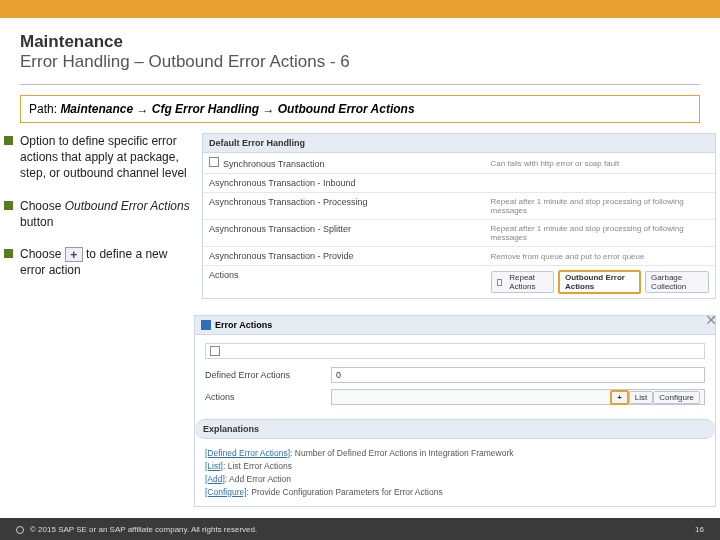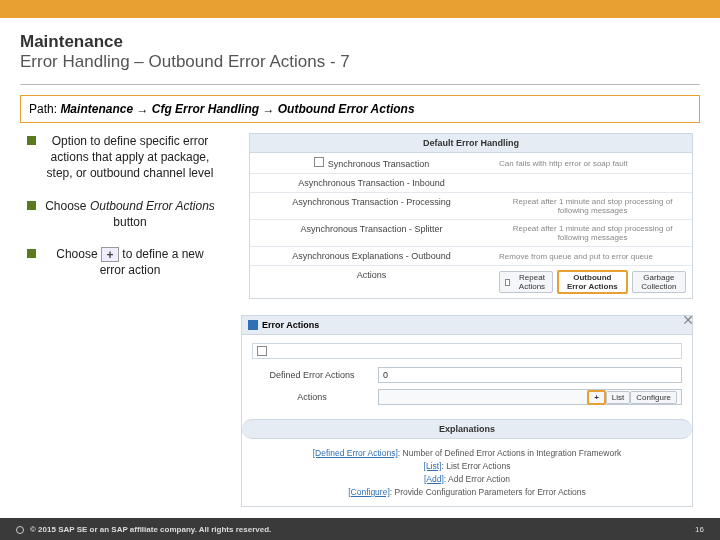--- a/index.html
+++ b/index.html
@@ -5,21 +5,21 @@
   * { box-sizing: border-box; margin: 0; padding: 0; }
   body { font-family: Arial, Helvetica, sans-serif; width: 720px; height: 540px; position: relative; background: #fff; overflow: hidden; }
   .topbar { height: 18px; background: #e8a030; }
   .header { padding: 14px 24px 6px 20px; }
   .h1 { font-size: 17px; font-weight: bold; color: #333; }
   .h2 { font-size: 17px; font-weight: normal; color: #555; }
   .rule { border-top: 1px solid #bbb; margin: 6px 20px 10px 20px; }
   .pathbox { margin: 0 20px 10px 20px; border: 1px solid #e8a030; padding: 6px 8px; font-size: 12px; }
   .pathbox .label { font-weight: normal; }
   .pathbox .val { font-style: italic; font-weight: bold; }
-  .body { display: flex; padding: 0 27px; gap: 24px; text-align: center; }
+  .body { display: flex; padding: 0 4px; gap: 0; }
   .left { width: 190px; flex: 0 0 190px; }
   .bullets { list-style: none; }
   .bullets > li { position: relative; padding-left: 16px; font-size: 12px; color: #222; margin-bottom: 16px; line-height: 1.35; }
   .bullets > li::before { content: ""; position: absolute; left: 0; top: 3px; width: 9px; height: 9px; background: #5a7a1f; }
   .inline-plus { display: inline-flex; vertical-align: middle; width: 18px; height: 15px; border: 1px solid #999; background: #eef; align-items: center; justify-content: center; color: #444; font-size: 12px; font-weight: bold; }
   em.k { font-style: italic; }
   .right { flex: 1; position: relative; }
   .panel1 { border: 1px solid #cfd7e0; background: #fff; font-size: 9px; color: #444; margin-bottom: 16px; margin-left: 8px; }
   .panel1-title { background: #e6ecf3; border-bottom: 1px solid #cfd7e0; padding: 4px 6px; font-weight: bold; color: #333; }
   .p1row { display: flex; border-bottom: 1px solid #e3e8ef; }
@@ -38,31 +38,31 @@
   .formrow { display: flex; align-items: center; gap: 6px; margin: 6px 0; }
   .flabel { width: 120px; font-size: 9px; color: #444; }
   .field { flex: 1; height: 16px; border: 1px solid #bfc7d0; background: #fff; font-size: 9px; padding: 1px 4px; color: #333; display:flex; align-items:center; }
   .mini-btn { display: inline-flex; align-items: center; gap: 2px; border: 1px solid #bfc7d0; background: #f4f6f9; font-size: 8px; padding: 1px 5px; color: #333; border-radius: 2px; }
   .mini-btn.plus { border: 2px solid #e8a030; font-weight: bold; }
   .expl-hdr { background: #e6ecf3; border-top: 1px solid #cfd7e0; border-bottom: 1px solid #cfd7e0; padding: 4px 8px; font-weight: bold; font-size: 9px; color:#333;border-radius:10px; }
   .expl { padding: 6px 10px; }
   .expl-line { font-size: 8.5px; color: #555; margin: 3px 0; }
   .expl-line .key { color: #2f6fb3; text-decoration: underline; }
   .footer { position: absolute; bottom: 0; left: 0; right: 0; height: 22px; background: #3a3a3a; color: #ddd; font-size: 8px; display: flex; align-items: center; justify-content: space-between; padding: 0 16px; }
-  .copy { display: flex; align-items: flex-end; gap: 6px; font-weight: bold; }
+  .copy { display: flex; align-items: flex-end; gap: 6px; }
   .copy-circ { width: 8px; height: 8px; border-radius: 50%; border: 1px solid #ccc; display: inline-block; }
 </style>
 </head>
 <body>
 
 <div class="topbar"></div>
 
 <div class="header">
   <div class="h1">Maintenance</div>
-  <div class="h2">Error Handling – Outbound Error Actions - 7</div>
+  <div class="h2">Error Handling – Outbound Error Actions - 6</div>
 </div>
 <div class="rule"></div>
 
 <div class="pathbox">
   <span class="label">Path:</span>
   <span class="val">Maintenance → Cfg Error Handling → Outbound Error Actions</span>
 </div>
 
 <div class="body">
   <div class="left">
@@ -89,21 +89,21 @@
       </div>
       <div class="p1row">
         <div class="p1l">Asynchronous Transaction - Processing</div>
         <div class="p1r">Repeat after 1 minute and stop processing of following messages</div>
       </div>
       <div class="p1row">
         <div class="p1l">Asynchronous Transaction - Splitter</div>
         <div class="p1r">Repeat after 1 minute and stop processing of following messages</div>
       </div>
       <div class="p1row">
-        <div class="p1l">Asynchronous Explanations - Outbound</div>
+        <div class="p1l">Asynchronous Transaction - Provide</div>
         <div class="p1r">Remove from queue and put to error queue</div>
       </div>
       <div class="p1row">
         <div class="p1l">Actions</div>
         <div class="p1r">
           <div class="tabs-row">
             <span class="tab">
                 <span class="sqicon" style="width:7px;height:7px;"></span>
                 <span>Repeat Actions</span>
               </span>

